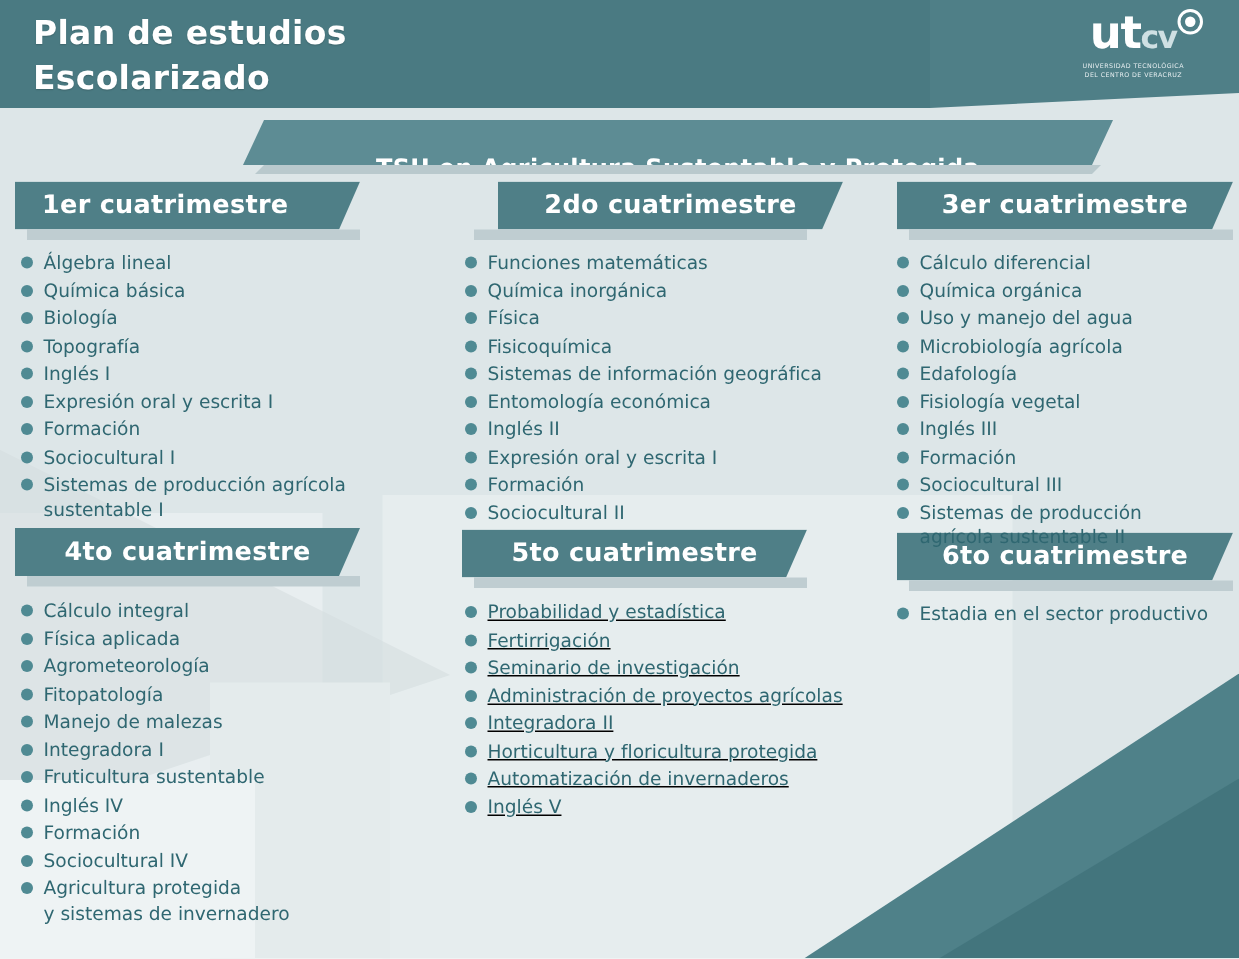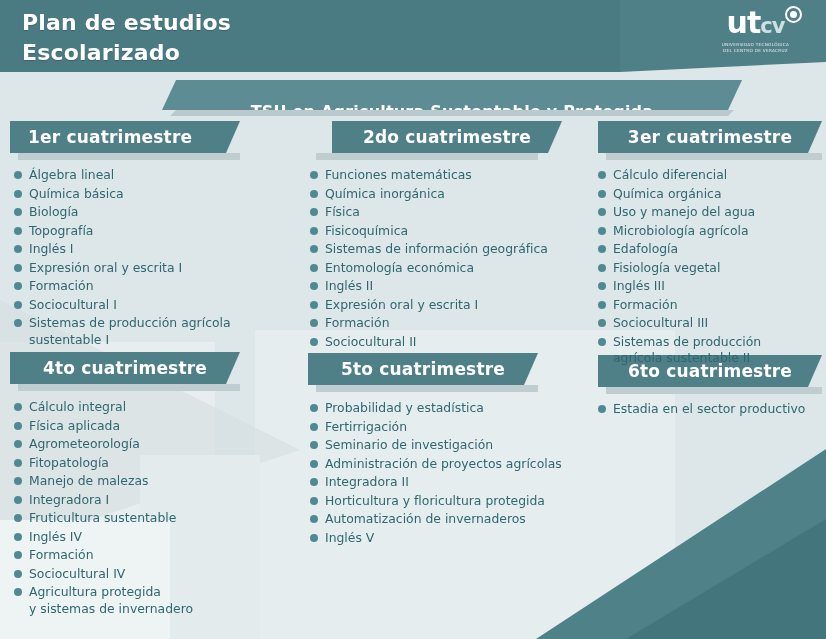--- a/index.html
+++ b/index.html
@@ -253,21 +253,21 @@
     <div class="course"><span class="bullet"></span><span>Formación</span></div>
     <div class="course"><span class="bullet"></span><span>Sociocultural IV</span></div>
     <div class="course"><span class="bullet"></span><span>Agricultura protegida
 y sistemas de invernadero</span></div>
   </div>
 
   <div class="term-shadow" style="left:316px; top:385px; width:222px;"></div>
   <div class="term-head skew-left center" style="left:308px; top:353px; width:230px;">
     <span class="label">5to cuatrimestre</span>
   </div>
-  <div class="course-list" style="left:310px; top:400px; width:280px;">
+  <div class="course-list" style="left:310px; top:400px; width:280px;text-decoration:underline;">
     <div class="course"><span class="bullet"></span><span>Probabilidad y estadística</span></div>
     <div class="course"><span class="bullet"></span><span>Fertirrigación</span></div>
     <div class="course"><span class="bullet"></span><span>Seminario de investigación</span></div>
     <div class="course"><span class="bullet"></span><span>Administración de proyectos agrícolas</span></div>
     <div class="course"><span class="bullet"></span><span>Integradora II</span></div>
     <div class="course"><span class="bullet"></span><span>Horticultura y floricultura protegida</span></div>
     <div class="course"><span class="bullet"></span><span>Automatización de invernaderos</span></div>
     <div class="course"><span class="bullet"></span><span>Inglés V</span></div>
   </div>
 

